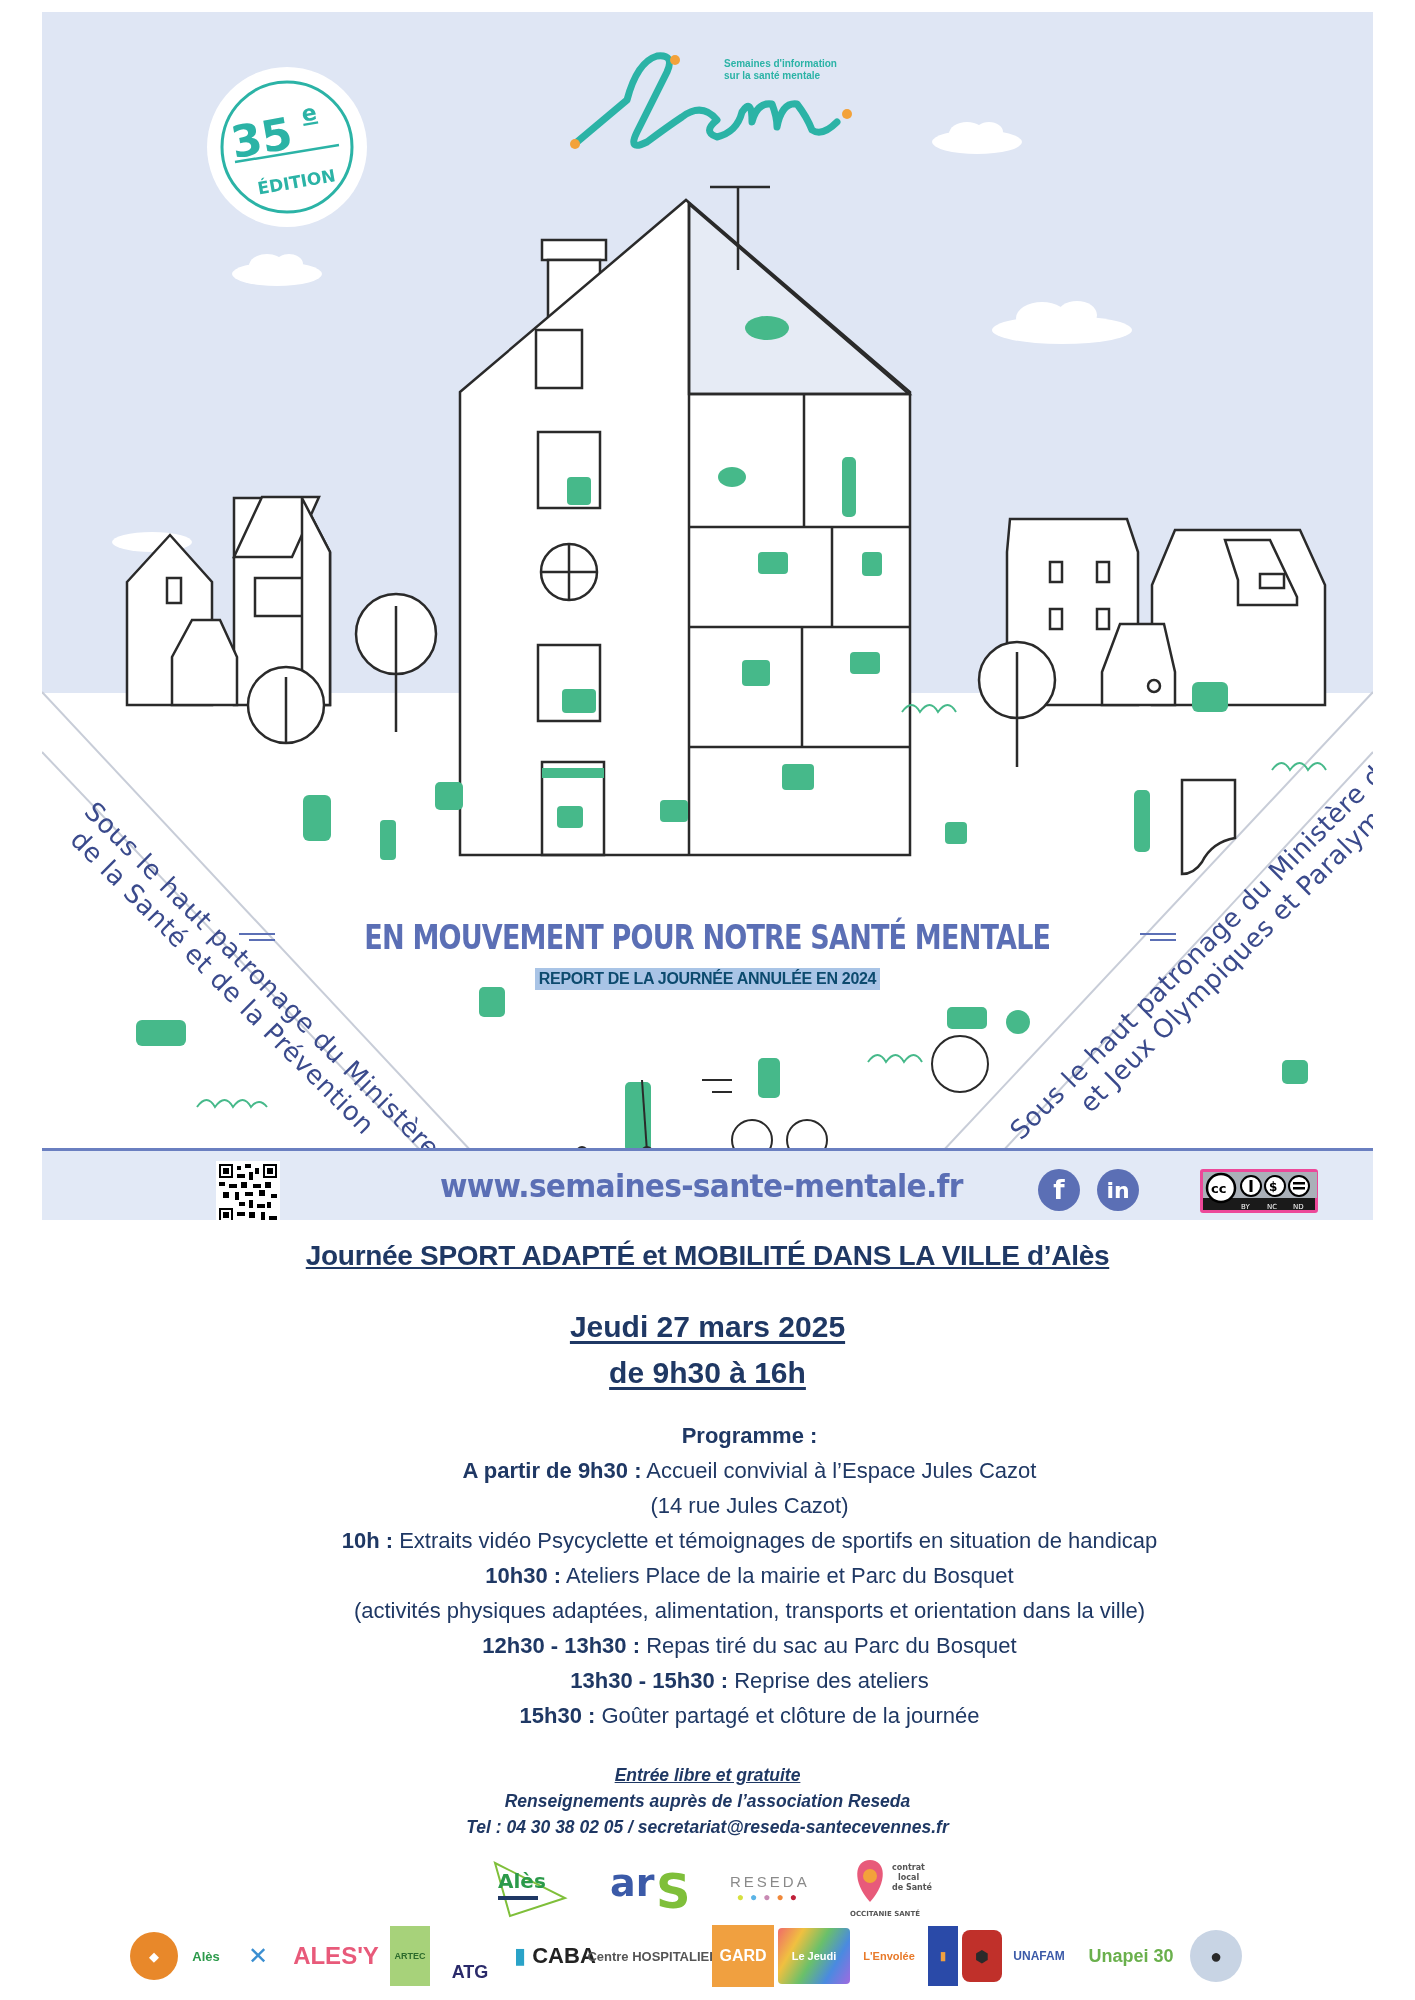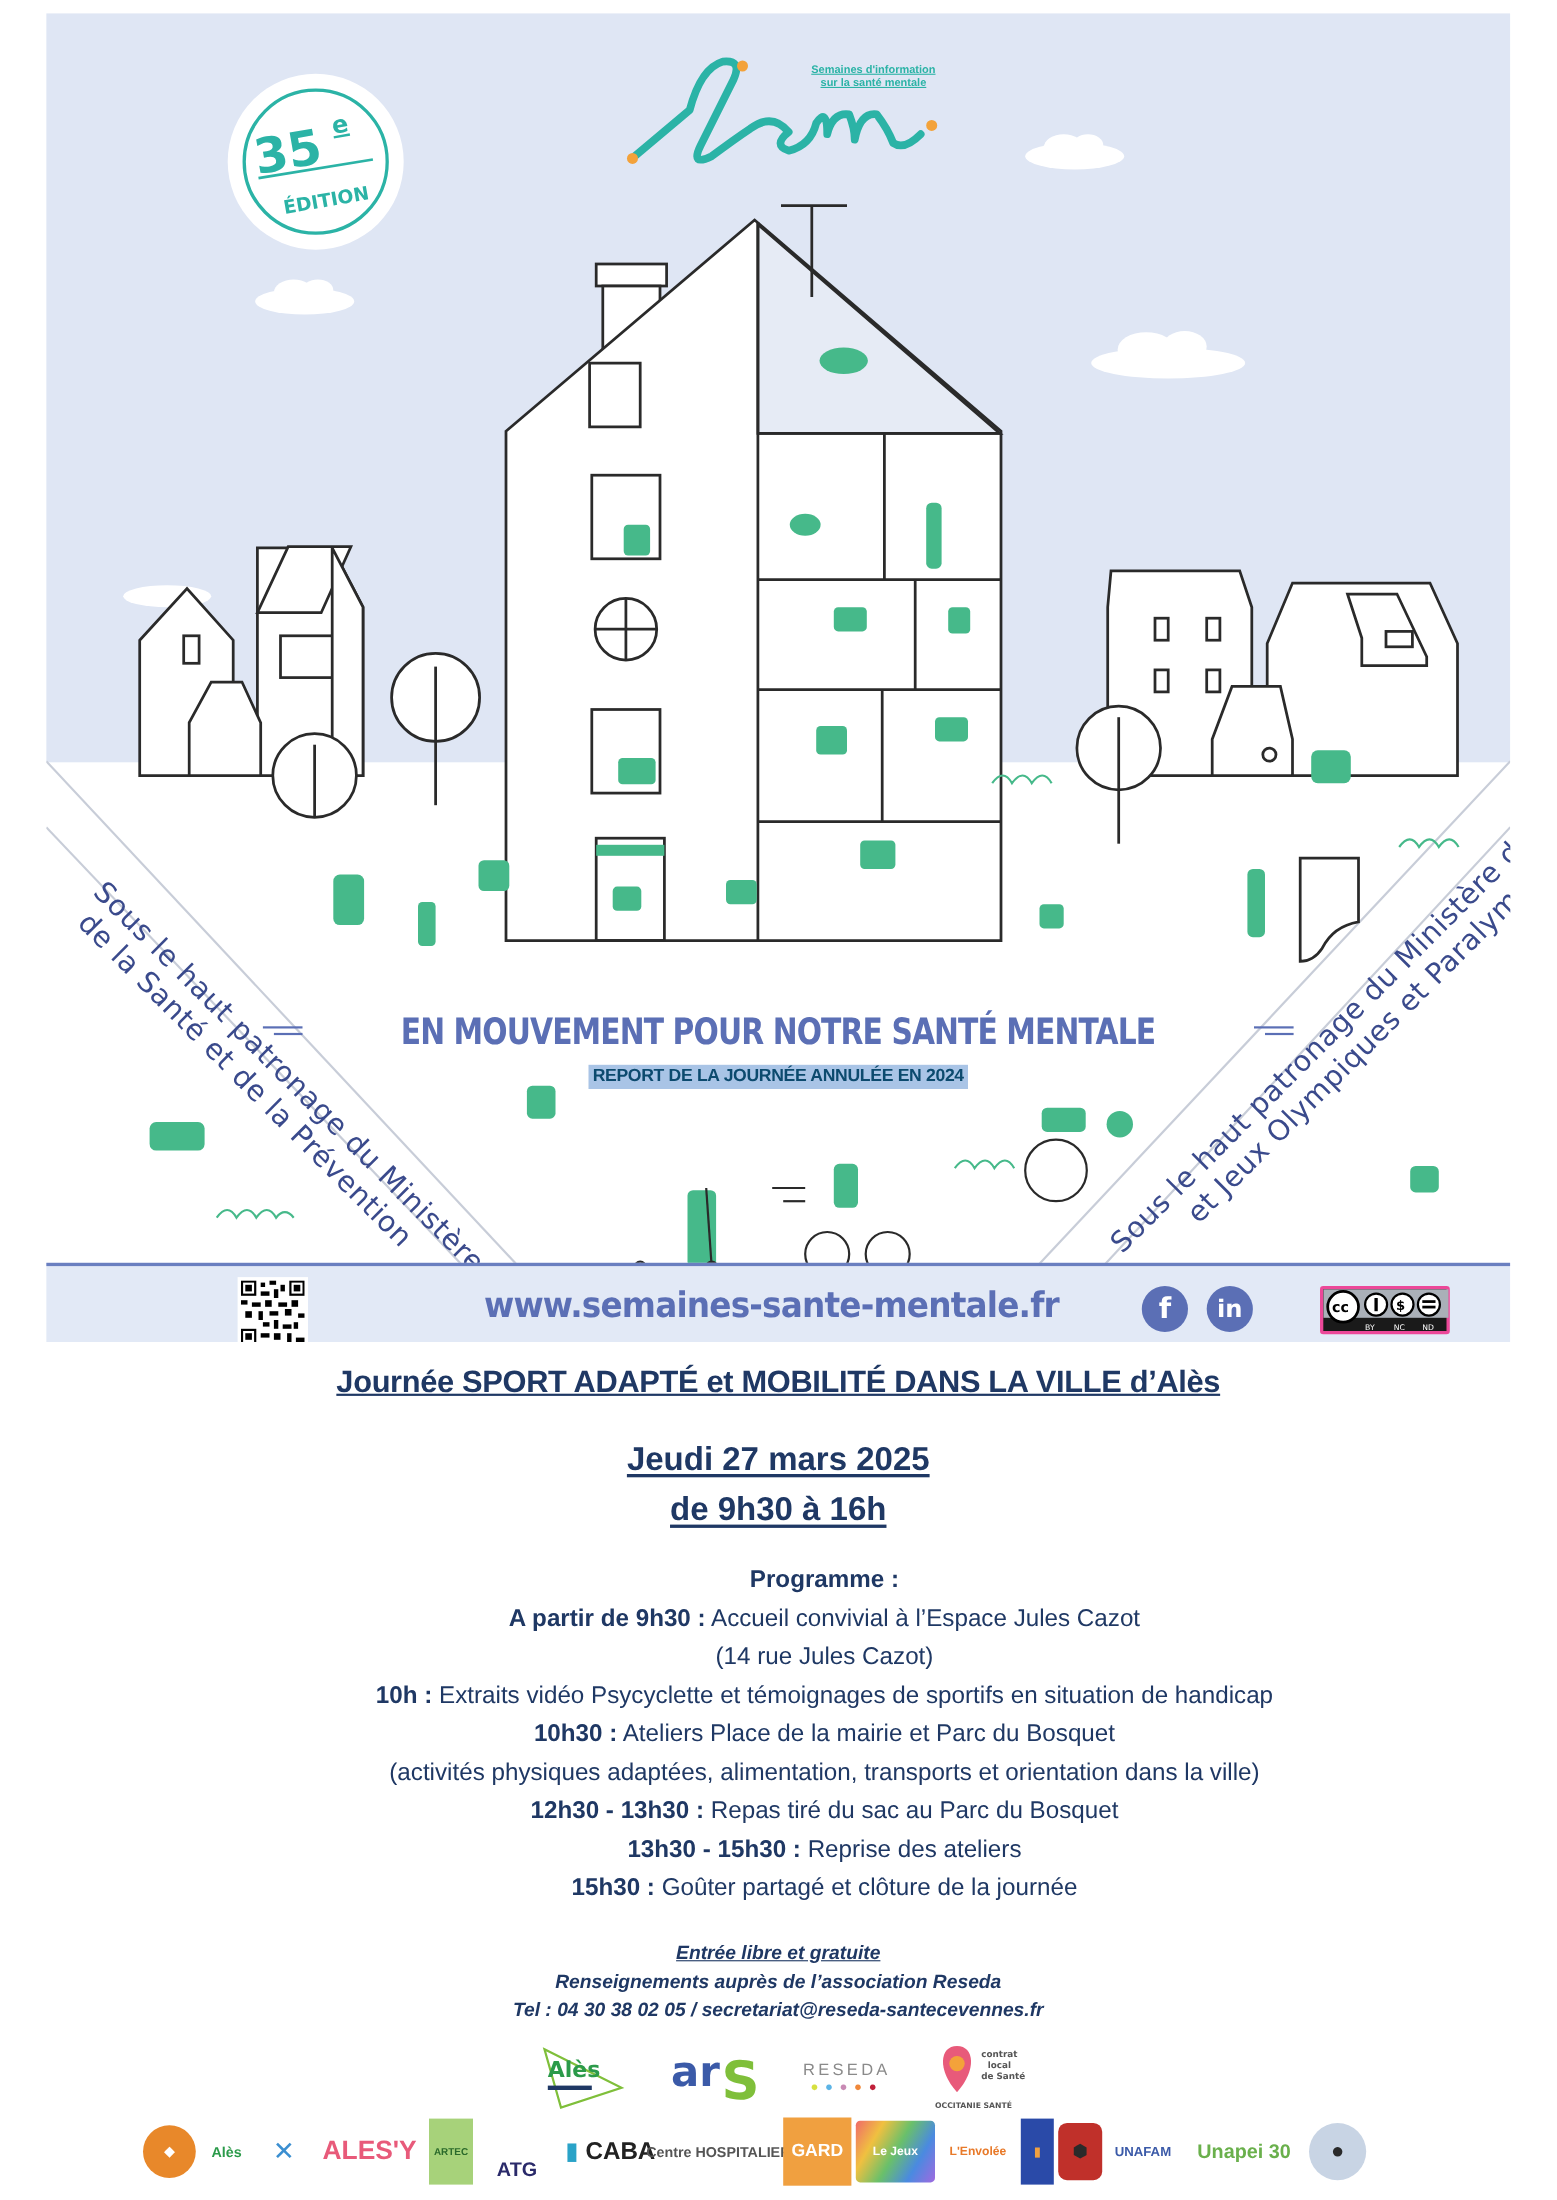--- a/index.html
+++ b/index.html
@@ -5,21 +5,21 @@
   * { box-sizing: border-box; margin: 0; padding: 0; }
   html, body { width: 1415px; height: 2000px; background: #ffffff; overflow: hidden; }
   body { position: relative; font-family: "Liberation Sans", "DejaVu Sans", sans-serif; color: #1f3864; }
 
   .poster { position: absolute; left: 42px; top: 12px; width: 1331px; height: 1208px; background: #ffffff; overflow: hidden; }
   .sky { position: absolute; left: 0; top: 0; width: 1331px; height: 681px; background: #dfe6f4; }
   .illustration { position: absolute; left: 0; top: 0; width: 1331px; height: 1208px; }
 
   .edition-badge { position: absolute; left: 165px; top: 55px; width: 160px; height: 160px; border-radius: 50%; background: #ffffff; }
   .sism-logo { position: absolute; left: 525px; top: 30px; width: 300px; height: 110px; }
-  .sism-tagline { position: absolute; left: 682px; top: 46px; font-size: 10px; line-height: 12px; color: #2bb3a6; font-weight: bold; text-align: center; width: 140px; text-decoration: underline; }
+  .sism-tagline { position: absolute; left: 682px; top: 46px; font-size: 10px; line-height: 12px; color: #2bb3a6; font-weight: bold; text-align: left; width: 140px; }
 
   .headline-row { position: absolute; left: 0; top: 900px; width: 1331px; height: 50px; display: flex; align-items: center; justify-content: center; gap: 14px; }
   .headline { font-family: "DejaVu Sans", sans-serif; font-weight: bold; font-size: 33px; letter-spacing: -1px; color: #5b6fb5; transform: scaleX(0.82); transform-origin: center; white-space: nowrap; }
   .headline-dash { display: inline-block; width: 36px; height: 12px; position: relative; }
   .headline-dash::before, .headline-dash::after { content: ""; position: absolute; height: 2px; background: #5b6fb5; }
   .headline-dash::before { left: 0; top: 2px; width: 36px; }
   .headline-dash::after { left: 10px; top: 8px; width: 26px; }
   .subheadline-wrap { position: absolute; left: 0; top: 956px; width: 1331px; text-align: center; }
   .subheadline { display: inline-block; background: #a9c4e6; color: #0c4a6e; font-weight: bold; font-size: 16px; padding: 2px 4px; letter-spacing: -0.3px; }
 
@@ -347,20 +347,20 @@
   <div class="logo" style="width:48px;height:48px;border-radius:50%;background:#e8882a;color:#fff;">◆</div>
   <div class="logo" style="width:48px;color:#2b9a4a;">Alès</div>
   <div class="logo" style="width:48px;color:#3b8fd1;font-size:24px;">✕</div>
   <div class="logo" style="width:100px;font-size:24px;color:#e85a7a;">ALES'Y</div>
   <div class="logo" style="width:40px;height:60px;background:#a7d27a;color:#2b6a2b;font-size:9px;">ARTEC</div>
   <div class="logo" style="width:72px;color:#2a2a6a;font-size:18px;margin-top:32px;">ATG</div>
   <div class="logo" style="width:20px;color:#2aa3c8;font-size:22px;">▮</div>
   <div class="logo" style="width:60px;color:#222;font-size:22px;">CABA</div>
   <div class="logo" style="width:110px;color:#555;font-size:13px;">Centre HOSPITALIER</div>
   <div class="logo" style="width:62px;height:62px;background:#f0a040;color:#fff;font-size:16px;">GARD</div>
-  <div class="logo" style="width:72px;height:56px;background:linear-gradient(120deg,#f06a6a,#f0c040,#6ac06a,#4a8ae0,#a06ae0);color:#fff;font-size:11px;border-radius:4px;">Le Jeux</div>
+  <div class="logo" style="width:72px;height:56px;background:linear-gradient(120deg,#f06a6a,#f0c040,#6ac06a,#4a8ae0,#a06ae0);color:#fff;font-size:11px;border-radius:4px;">Le Jeudi</div>
   <div class="logo" style="width:70px;color:#e87a2a;font-size:11px;">L'Envolée</div>
   <div class="logo" style="width:30px;height:60px;background:#2a4aa8;color:#f0a040;font-size:12px;">▮</div>
   <div class="logo" style="width:40px;height:52px;background:#c0302a;color:#2a2a2a;font-size:16px;border-radius:8px;">⬢</div>
   <div class="logo" style="width:66px;color:#3b5aa8;font-size:12px;">UNAFAM</div>
   <div class="logo" style="width:110px;color:#6ab04c;font-size:18px;">Unapei 30</div>
   <div class="logo" style="width:52px;height:52px;border-radius:50%;background:#c8d4e4;color:#2a2a2a;font-size:20px;">●</div>
 </div>
 
 </body></html>

